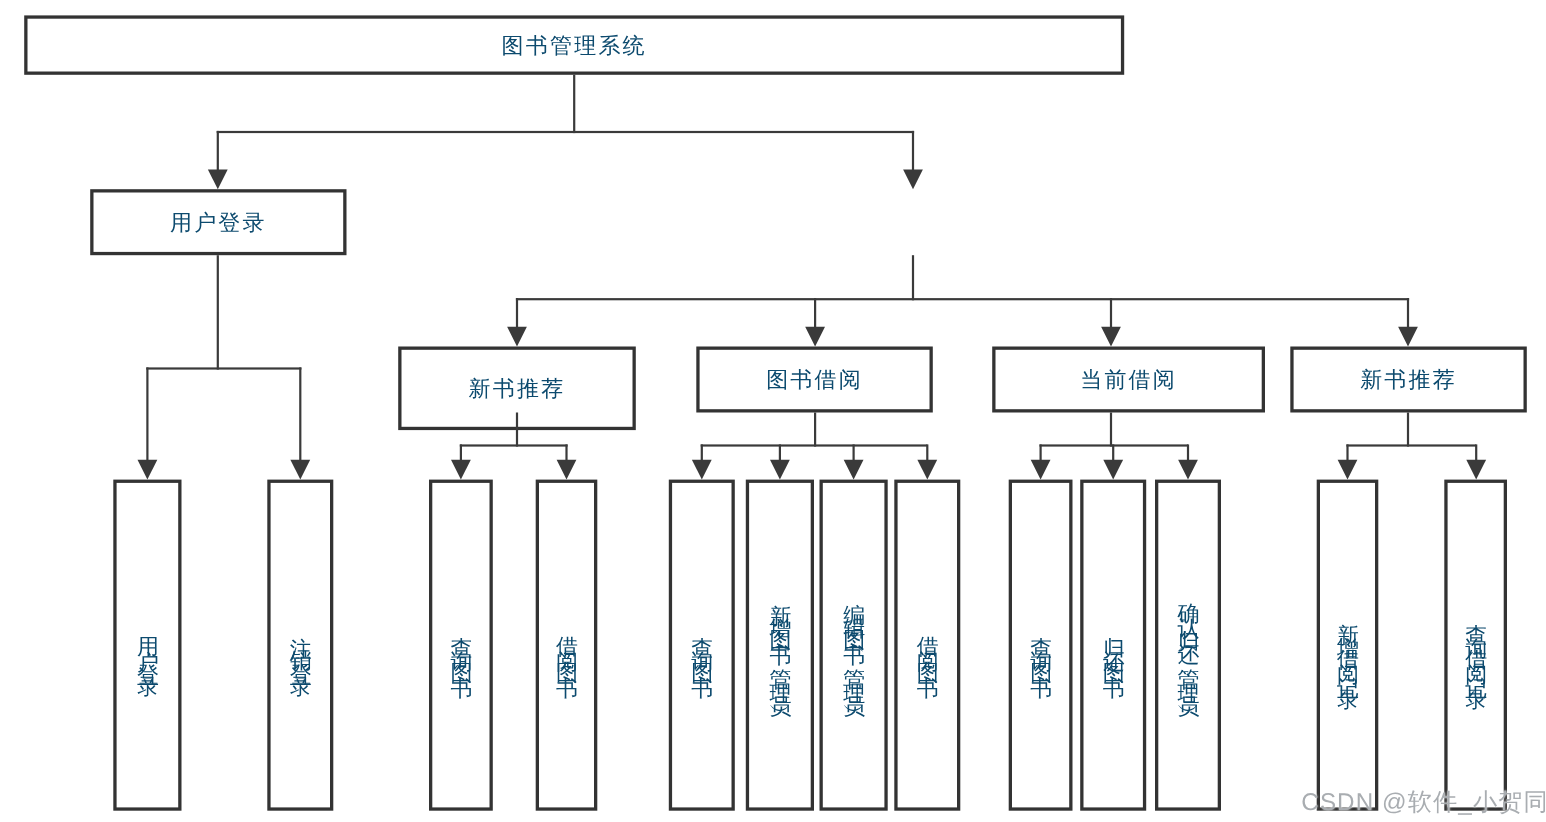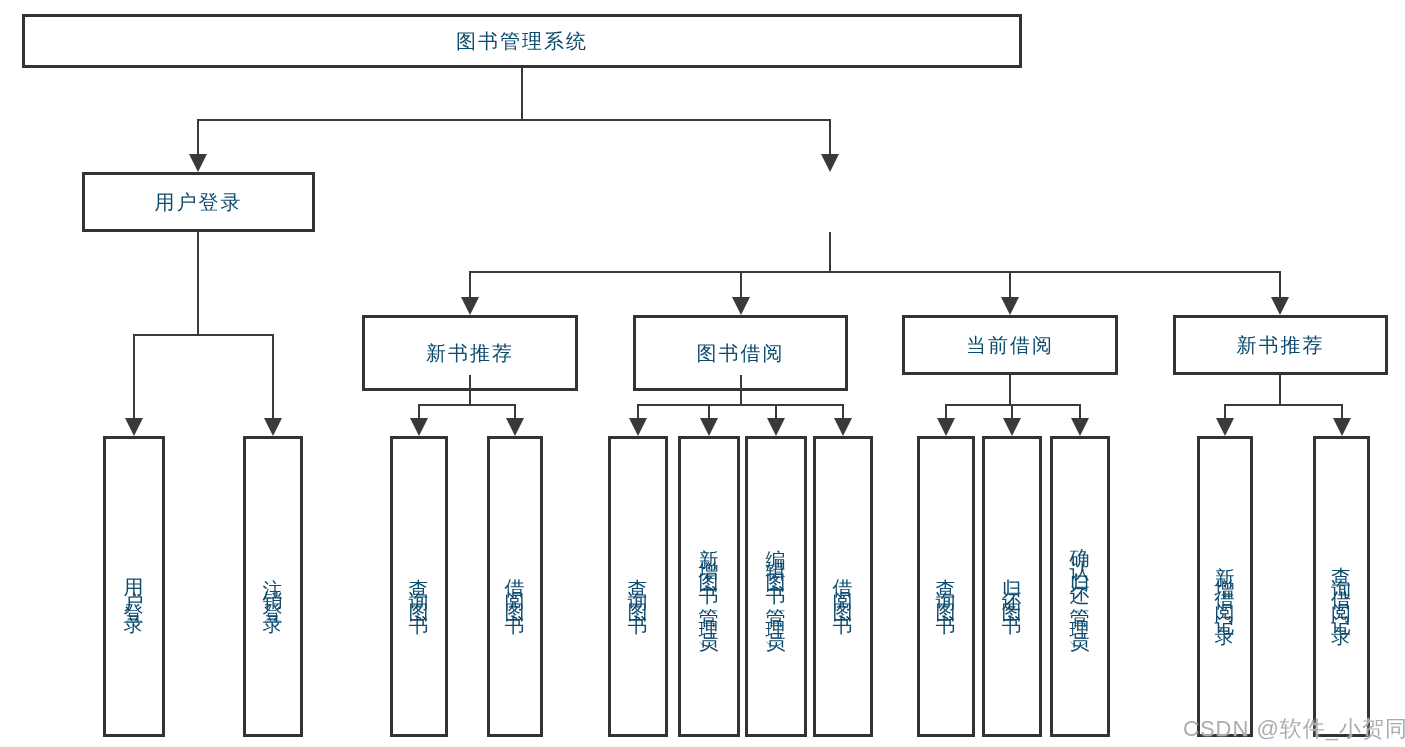--- a/index.html
+++ b/index.html
@@ -28,25 +28,25 @@
 
   <div class="node" style="left:82px;top:172px;width:233px;height:60px">
     <span class="lbl">用户登录</span>
   </div>
 
 
   <div class="node" style="left:362px;top:315px;width:216px;height:76px">
     <span class="lbl">新书推荐</span>
   </div>
 
-  <div class="node" style="left:633px;top:315px;width:215px;height:76px">
+  <div class="node" style="left:633px;top:315px;width:215px;height:60px">
     <span class="lbl">图书借阅</span>
   </div>
 
-  <div class="node" style="left:902px;top:315px;width:216px;height:60px">
+  <div class="node" style="left:902px;top:315px;width:248px;height:60px">
     <span class="lbl">当前借阅</span>
   </div>
 
   <div class="node" style="left:1173px;top:315px;width:215px;height:60px">
     <span class="lbl">新书推荐</span>
   </div>
 
   <div class="node leaf" style="left:103px;top:436px;width:62px;height:301px">
     <span class="lbl">用户登录</span>
   </div>

